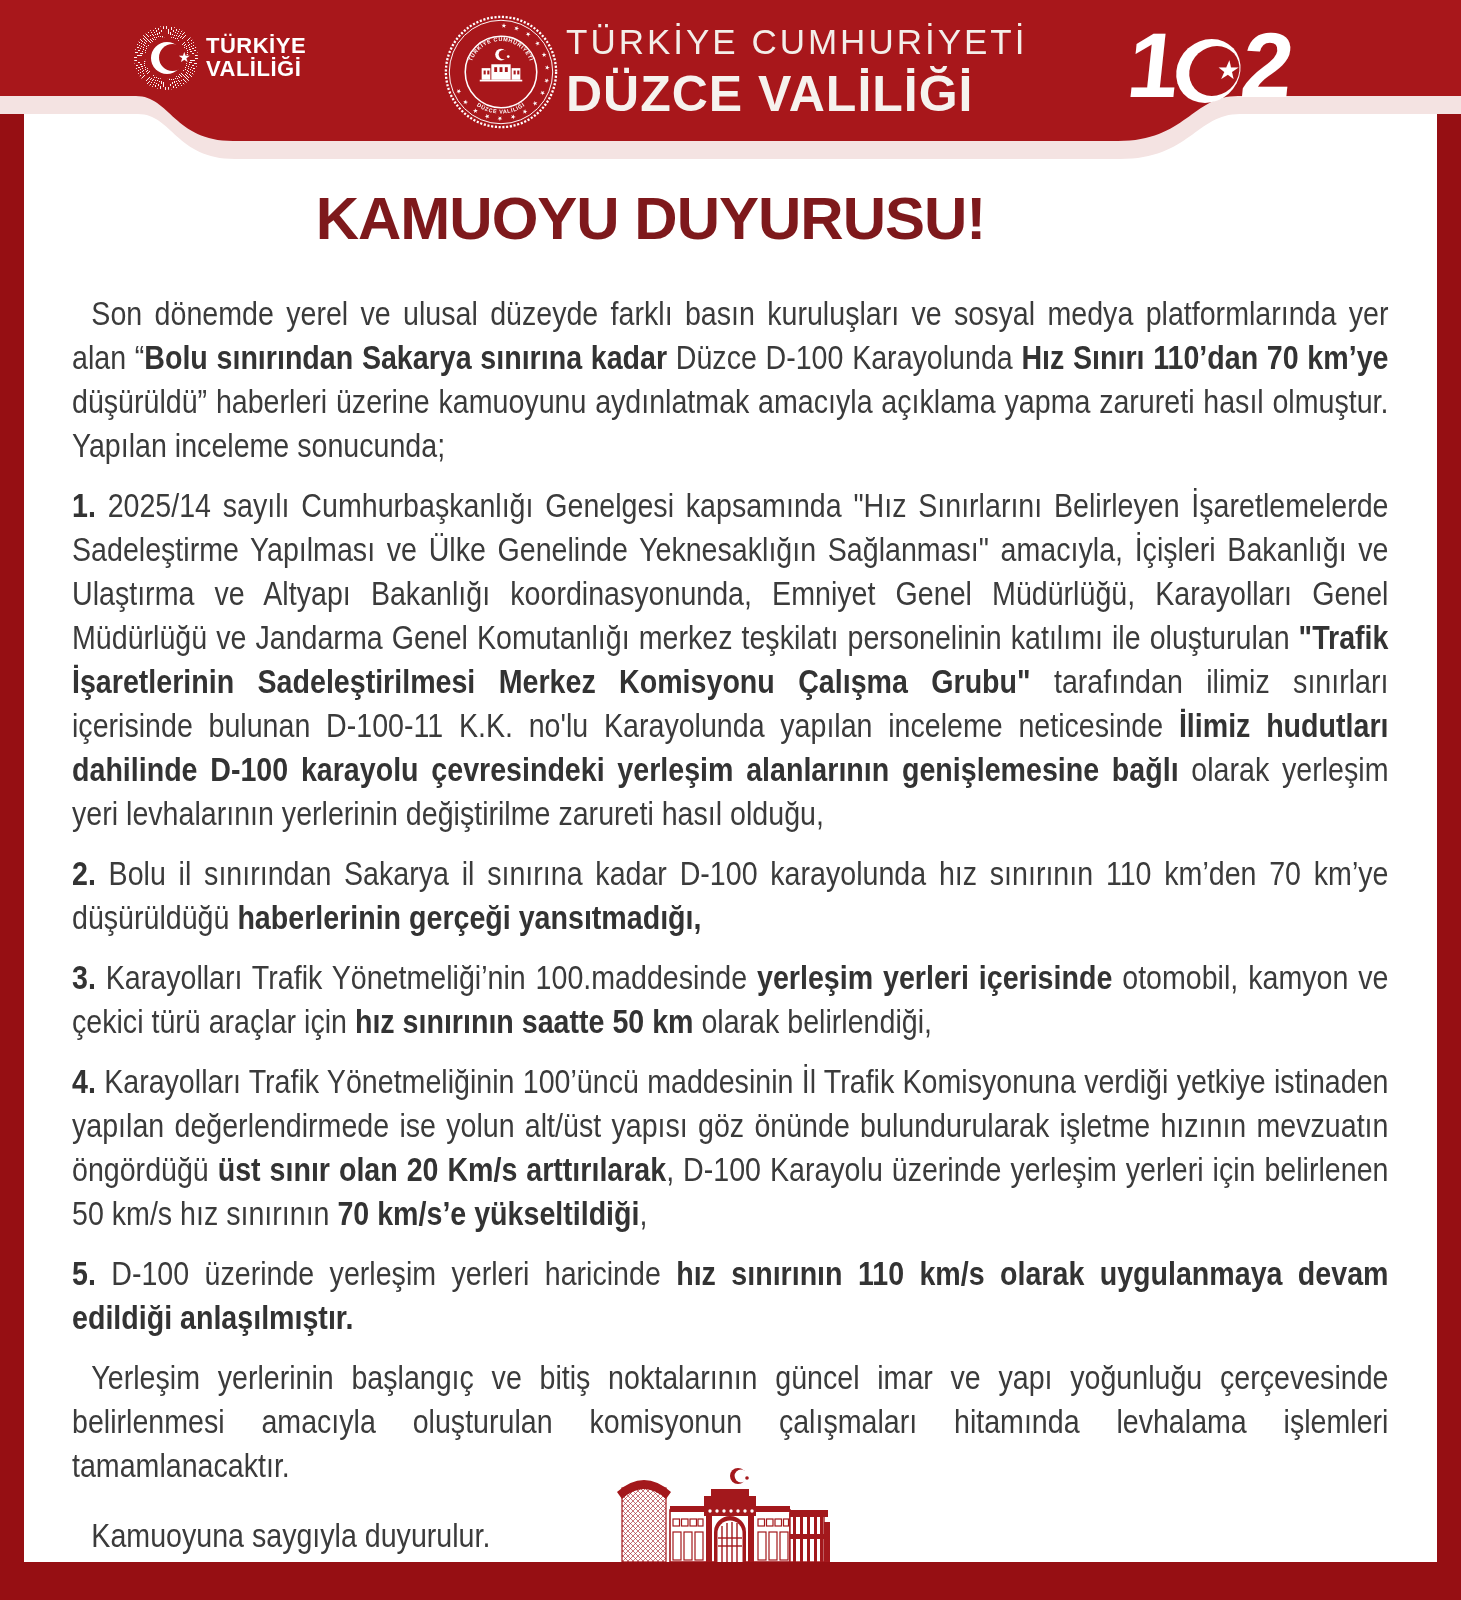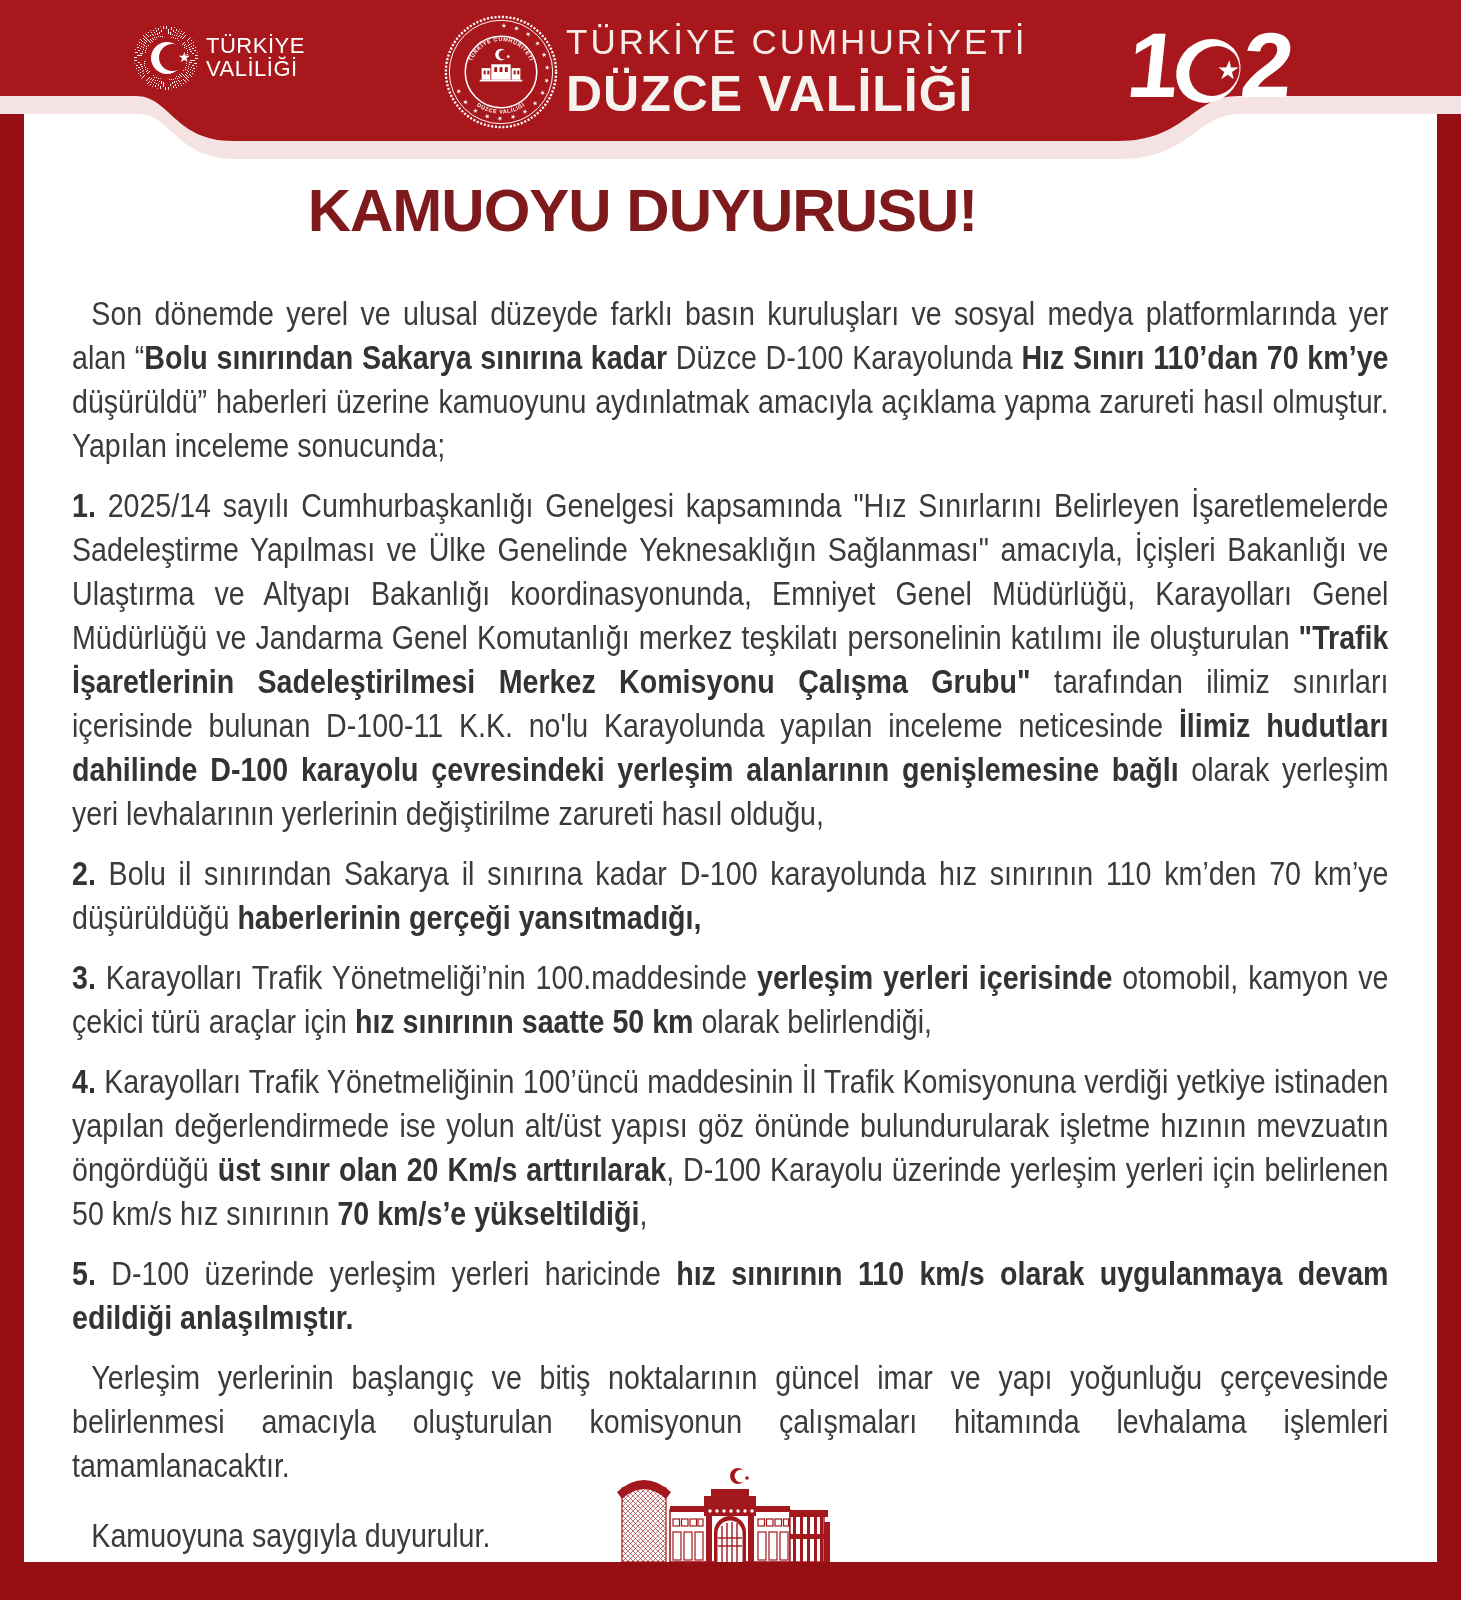--- a/index.html
+++ b/index.html
@@ -21,42 +21,42 @@
 
   
   .yuzyili{position:absolute;left:130px;top:26px;width:260px;height:70px;}
   .burst{position:absolute;left:4px;top:0;width:64px;height:64px;}
   .burst-ring{position:absolute;inset:0;border-radius:50%;
     background:repeating-conic-gradient(rgba(255,255,255,.95) 0deg 1deg, rgba(255,255,255,0) 1deg 5deg);}
   .burst-cover{position:absolute;inset:11px;border-radius:50%;background:#A8171B;}
   .crescent-a{position:absolute;left:17px;top:16px;width:32px;height:32px;border-radius:50%;background:#ffffff;}
   .crescent-b{position:absolute;left:25px;top:18px;width:27px;height:27px;border-radius:50%;background:#A8171B;}
   .yz-star{position:absolute;left:44px;top:23px;font-size:14px;color:#ffffff;}
-  .yuzyili-text{position:absolute;left:76px;top:8px;font-weight:400;font-size:22px;line-height:23px;letter-spacing:.5px;}
+  .yuzyili-text{position:absolute;left:76px;top:8px;font-weight:700;font-size:22px;line-height:23px;letter-spacing:.5px;}
 
   
   .seal{position:absolute;left:443px;top:14px;}
   .seal-txt{fill:#ffffff;font-size:5.6px;font-weight:700;letter-spacing:.7px;}
   .seal-stars{fill:#ffffff;font-size:6.4px;word-spacing:5.4px;}
 
   
   .gov-title{position:absolute;left:566px;top:22px;}
   .gov-line1{font-size:35px;font-weight:400;letter-spacing:3px;color:#F3EEE9;}
   .gov-line2{font-size:50px;font-weight:700;letter-spacing:1px;margin-top:3px;color:#F6F2EE;}
 
   
   .logo102{position:absolute;left:1128px;top:26px;transform:skewX(-6deg);white-space:nowrap;}
   .logo102 .digit{font-size:92px;line-height:78px;font-weight:700;letter-spacing:-3px;color:#fff;}
   .zero{display:inline-block;position:relative;width:64px;height:64px;margin:0 1px;vertical-align:-6px;background:#ffffff;border-radius:50%;}
   .zero-in{position:absolute;left:13px;top:7px;width:50px;height:50px;border-radius:50%;background:#A8171B;}
   .zero-star{position:absolute;left:40px;top:16px;font-size:26px;color:#ffffff;}
 
   
   #title{
-    position:absolute;top:172px;left:0;width:1277px;margin:4px;z-index:3;
+    position:absolute;top:172px;left:0;width:1277px;margin:12px;z-index:3;
     text-align:center;font-size:60px;font-weight:700;letter-spacing:-1px;color:#7E191C;
   }
   #content{
     position:absolute;left:72px;top:292px;width:1496px;z-index:3;
     transform:scaleX(0.88);transform-origin:0 0;
     color:#3B3B3B;font-size:32.5px;line-height:44px;text-align:justify;
   }
   #content p{margin:0 0 16px 0;}
   #content p.indent{text-indent:22px;}
   #content strong{font-weight:700;color:#333333;}

